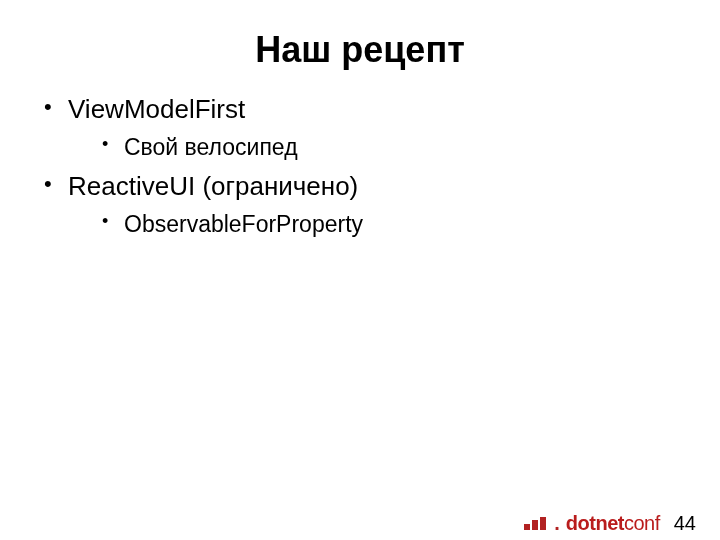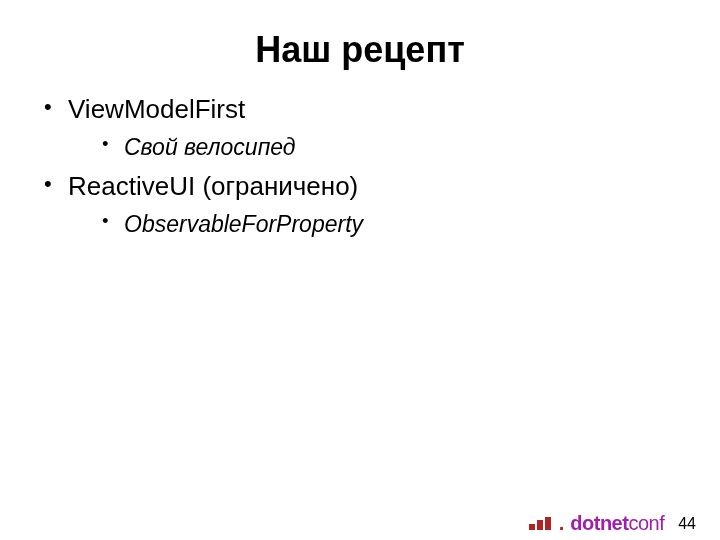--- a/index.html
+++ b/index.html
@@ -43,21 +43,20 @@
     content: "•";
     position: absolute;
     left: 4px;
     top: 0;
     font-size: 22px;
   }
   ul.sub {
     list-style: none;
     margin: 2px 0 4px 0;
     padding: 0 0 0 32px;
-    font-style: italic;
   }
   ul.sub > li {
     position: relative;
     padding-left: 24px;
     font-size: 23px;
     line-height: 1.45;
   }
   ul.sub > li::before {
     content: "•";
     position: absolute;
@@ -67,21 +66,21 @@
   }
   .footer {
     position: absolute;
     right: 24px;
     bottom: 14px;
     display: flex;
     align-items: center;
     gap: 14px;
   }
   .page-num {
-    font-size: 16px;
+    font-size: 20px;
     color: #000;
   }
   .brand {
     display: flex;
     align-items: baseline;
     gap: 6px;
     font-family: Arial, sans-serif;
   }
   .brand-mark {
     display: flex;
@@ -97,21 +96,21 @@
   .brand-mark .sq.b { height: 10px; }
   .brand-mark .sq.c { height: 13px; }
   .brand-dot {
     color: #b22222;
     font-weight: 700;
     font-size: 20px;
   }
   .brand-name {
     font-weight: 700;
     font-size: 20px;
-    color: #a21caf;
+    color: #b91c1c;
     letter-spacing: -0.5px;
   }
   .brand-suffix {
     font-weight: 400;
   }
 </style>
 </head>
 <body>
 
 <div class="slide">

